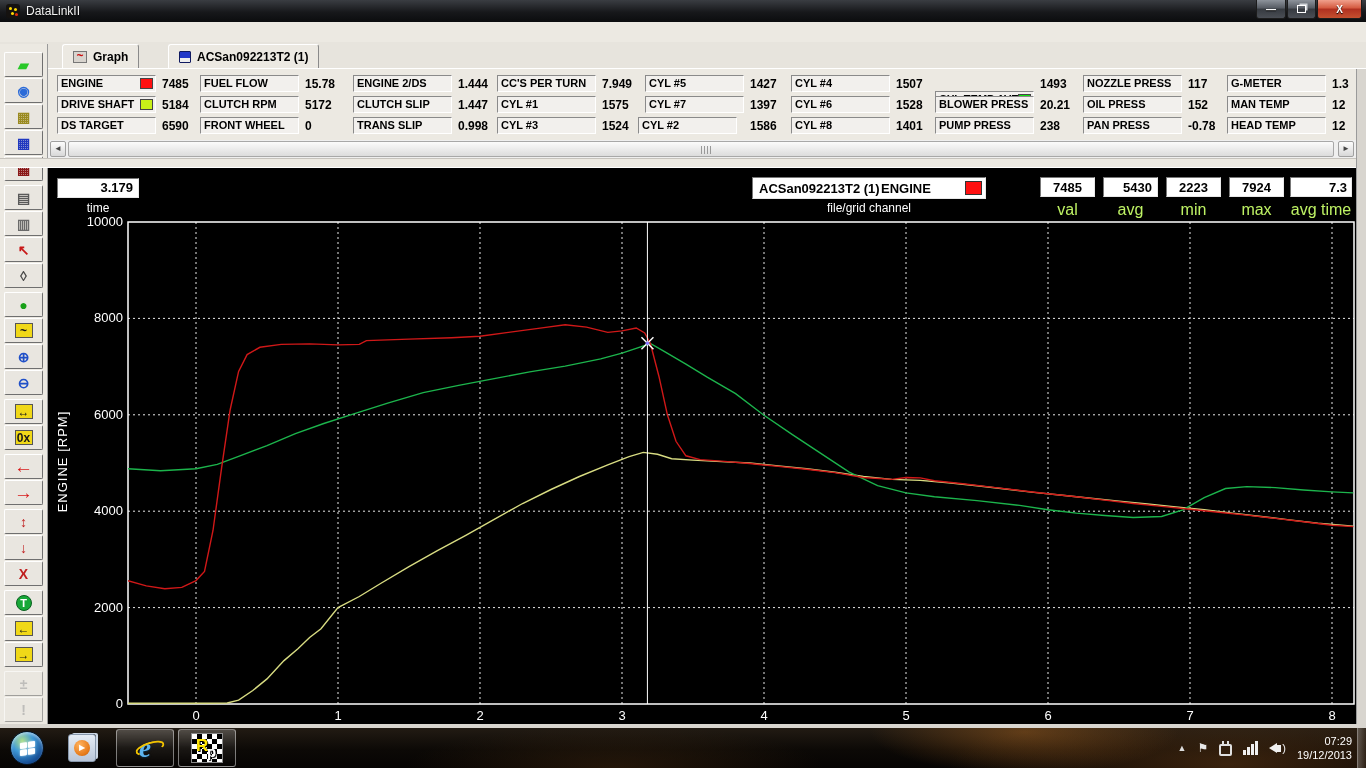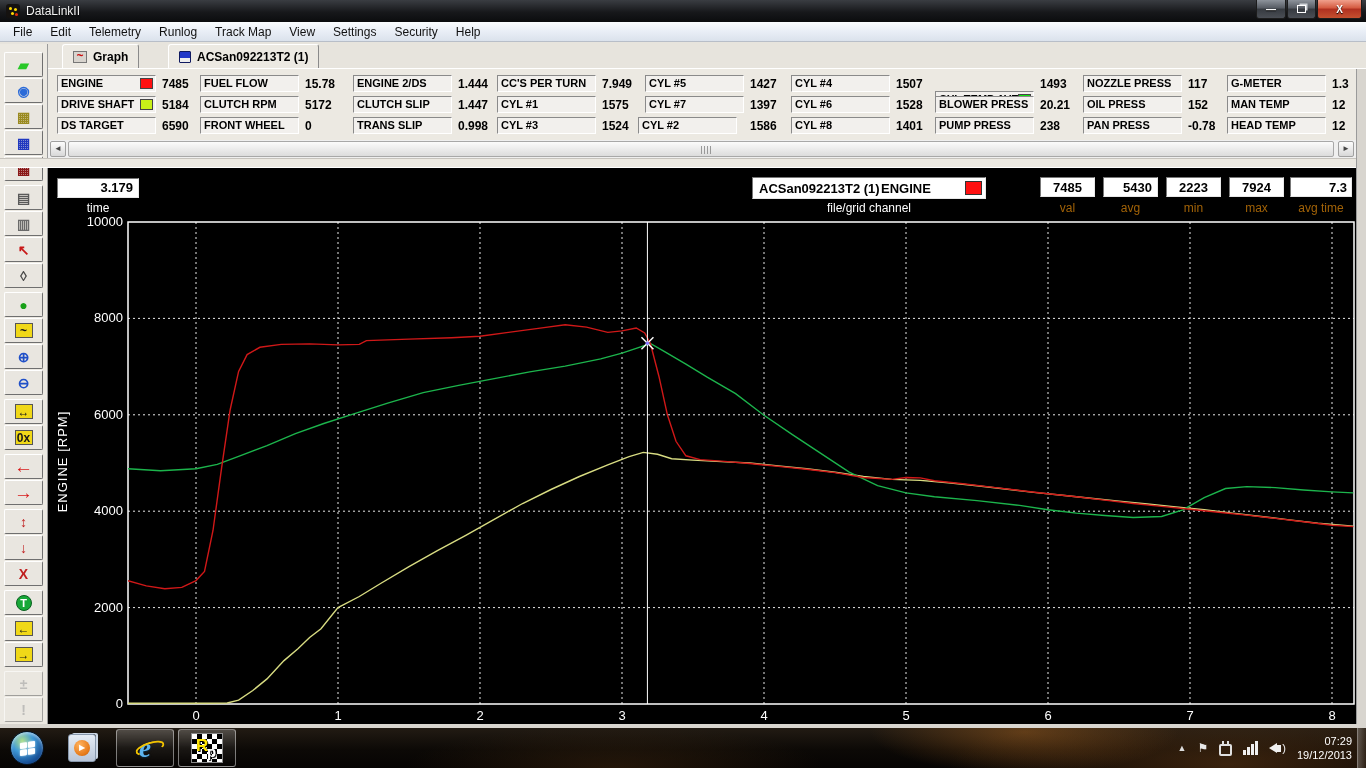--- a/index.html
+++ b/index.html
@@ -82,21 +82,21 @@
   .hdr-box { position:absolute; background:#fff; border:1px solid; border-color:#777 #e8e8e8 #e8e8e8 #777;
     color:#000; font-weight:bold; font-size:13px; }
   #time-box { left:9px; top:10px; width:82px; height:20px; text-align:right; padding:1px 5px 0 0; }
   #time-caption { position:absolute; left:9px; top:33px; width:82px; text-align:center; color:#fff; font-size:12px; }
   #filechan-box { left:704px; top:9px; width:234px; height:22px; display:flex; align-items:center; }
   #filechan-file { padding-left:6px; white-space:nowrap; }
   #filechan-channel { position:absolute; left:128px; }
   #filechan-swatch { position:absolute; right:3px; top:3px; width:17px; height:14px; border:1px solid #333; }
   #filechan-caption { position:absolute; left:704px; top:33px; width:234px; text-align:center; color:#fff; font-size:12px; }
   .stat-box { height:20px; text-align:center; padding-top:2px; }
-  .stat-label { position:absolute; top:33px; text-align:center; color:#a16207; font-size:12px; }
+  .stat-label { position:absolute; top:33px; text-align:center; color:#bef264; font-size:16px; }
   #plot-svg { position:absolute; left:0; top:0; }
   .ytick { position:absolute; left:0; width:75px; text-align:right; color:#fff; font-size:13px; }
   .xtick { position:absolute; width:30px; text-align:center; color:#fff; font-size:13px; }
   #plot-ylabel { position:absolute; left:-86px; top:286px; width:200px; text-align:center; color:#fff; font-size:13px;
     transform:rotate(-90deg); letter-spacing:1px; }
 
   
   #right-strip { position:absolute; left:1356px; top:69px; width:10px; height:655px; background:#d8d5cf; border-left:1px solid #9a9a9a; }
   #bottom-strip { position:absolute; left:0; top:724px; width:1366px; height:4px; background:#d8d5cf; }
 
@@ -157,31 +157,20 @@
     <span id="title-text">DataLinkII</span>
     <div id="win-controls">
       <div class="wc wc-min">—</div>
       <div class="wc wc-restore">
           <span class="restore-glyph"></span>
         </div>
       <div class="wc wc-close">X</div>
     </div>
   </div>
 
-  <div id="menubar">
-      <div class="menu-item">File</div>
-      <div class="menu-item">Edit</div>
-      <div class="menu-item">Telemetry</div>
-      <div class="menu-item">Runlog</div>
-      <div class="menu-item">Track Map</div>
-      <div class="menu-item">View</div>
-      <div class="menu-item">Settings</div>
-      <div class="menu-item">Security</div>
-      <div class="menu-item">Help</div>
-    </div>
 
   <div id="tabbar">
     <div class="tab" id="tab-graph">
       <span class="tab-icon-wave">~</span>
       <span>Graph</span>
     </div>
     <div class="tab" id="tab-file">
       <span class="tab-icon-floppy"></span>
       <span>ACSan092213T2 (1)</span>
     </div>

